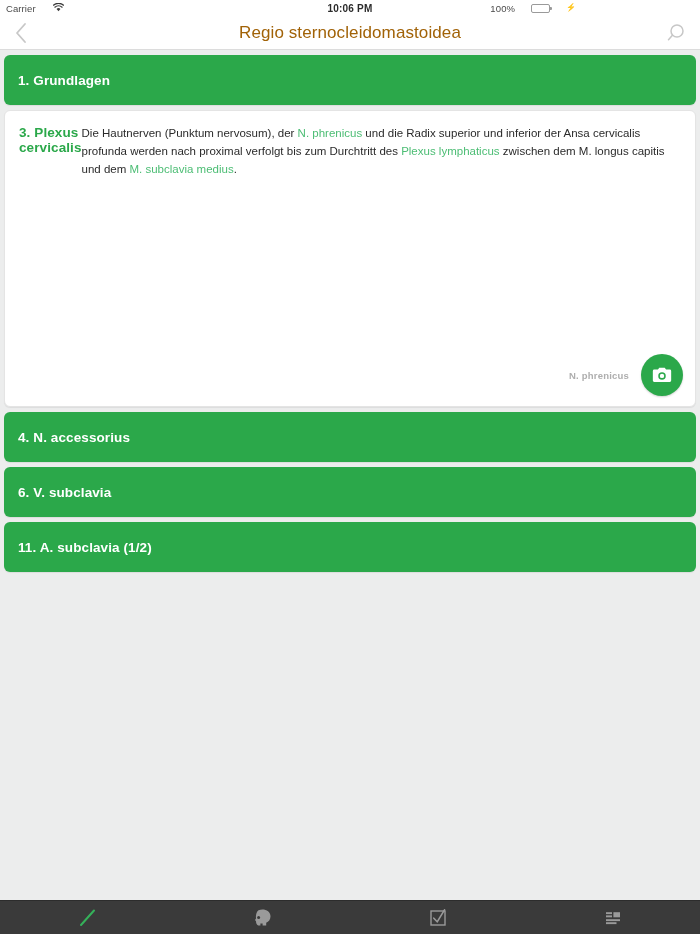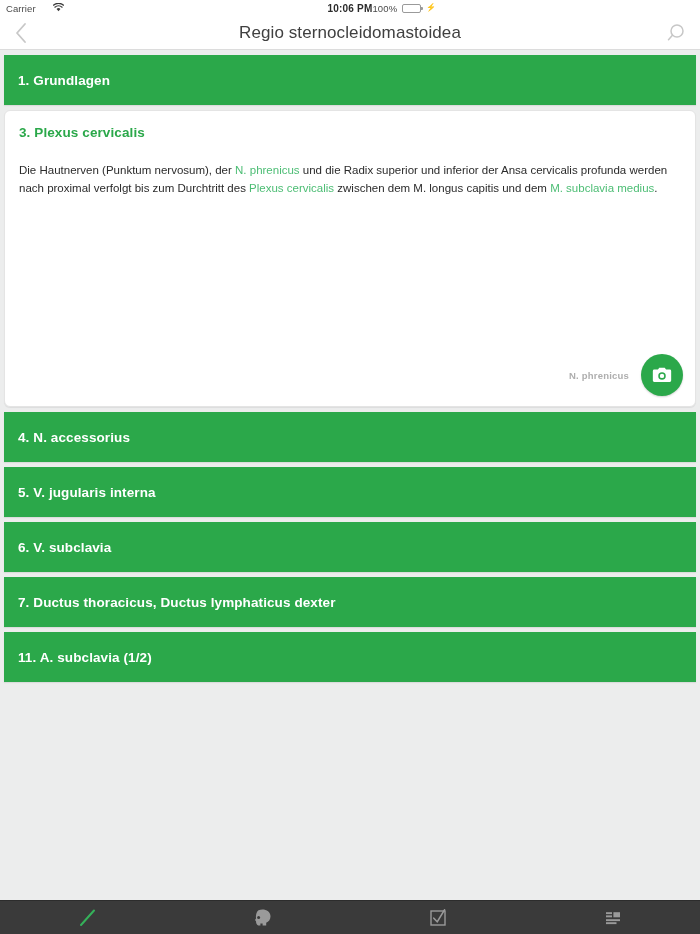--- a/index.html
+++ b/index.html
@@ -49,22 +49,22 @@
     flex: 0 0 auto;
     font-weight: 600;
     font-size: 10px;
     color: #2b2b2b;
     letter-spacing: 0.2px;
   }
   .status-right {
     flex: 1 1 0;
     display: flex;
     align-items: center;
-    justify-content: flex-start;
-    gap: 5px;
+    justify-content: center;
+    gap: 16px;
     min-width: 0;
   }
   .carrier-label { font-size: 9.5px; color: #4a4a4a; }
   .wifi-icon { display: block; }
   .battery-pct { font-size: 9.5px; color: #4a4a4a; }
   .battery {
     position: relative;
     width: 19px;
     height: 9px;
     border: 1px solid #9a9a9a;
@@ -106,21 +106,21 @@
     display: flex;
     align-items: center;
     justify-content: flex-start;
     cursor: pointer;
   }
   .nav-title {
     position: absolute;
     left: 0; right: 0;
     text-align: center;
     font-size: 17px;
-    color: #404040;
+    color: #a16207;
     font-weight: 400;
     letter-spacing: 0.1px;
     pointer-events: none;
   }
   .nav-search {
     margin-left: auto;
     width: 26px;
     height: 26px;
     display: flex;
     align-items: center;
@@ -133,21 +133,21 @@
   .content {
     flex: 1 1 auto;
     background: #eceded;
     padding: 5px 4px 0 4px;
     overflow: hidden;
     position: relative;
   }
 
   .row {
     background: #2ba84a;
-    border-radius: 0;
+    border-radius: 6px;
     height: 50px;
     margin-bottom: 5px;
     display: flex;
     align-items: center;
     padding: 0 14px;
     color: #ffffff;
     font-size: 13.5px;
     font-weight: bold;
     letter-spacing: 0.1px;
     cursor: pointer;
@@ -155,21 +155,21 @@
   }
 
   
   .card {
     background: #ffffff;
     border-radius: 6px;
     margin-bottom: 5px;
     padding: 14px 14px 0 14px;
     height: 297px;
     display: flex;
-    flex-direction: column;
+    flex-direction: row;
     position: relative;
     box-shadow: 0 1px 1px rgba(0,0,0,0.07);
     border: 1px solid #e4e4e4;
     cursor: pointer;
   }
   .card-title {
     color: #2ba84a;
     font-size: 13.5px;
     font-weight: bold;
     letter-spacing: 0.1px;
@@ -273,45 +273,39 @@
   <div class="content">
 
     <div class="row">
       <span>1. Grundlagen</span>
     </div>
 
 
     <div class="card">
       <div class="card-title">3. Plexus cervicalis</div>
       <div class="card-body">
-        <span>Die Hautnerven (Punktum nervosum), der </span><span class="anat-link">N. phrenicus</span><span> und die Radix superior und inferior der Ansa cervicalis profunda werden nach proximal verfolgt bis zum Durchtritt des </span><span class="anat-link">Plexus cervicalis</span><span> zwischen dem M. longus capitis und dem </span><span class="anat-link">M. subclavia medius</span><span>.</span>
+        <span>Die Hautnerven (Punktum nervosum), der </span><span class="anat-link">N. phrenicus</span><span> und die Radix superior und inferior der Ansa cervicalis profunda werden nach proximal verfolgt bis zum Durchtritt des </span><span class="anat-link">Plexus lymphaticus</span><span> zwischen dem M. longus capitis und dem </span><span class="anat-link">M. subclavia medius</span><span>.</span>
       </div>
       <div class="card-footer">
         <span class="footer-caption">N. phrenicus</span>
         <span class="camera-btn">
           <svg width="22" height="22" viewBox="0 0 24 24">
             <path d="M9 4 L15 4 L16.4 6 L20.5 6 A1.5 1.5 0 0 1 22 7.5 L22 18 A1.5 1.5 0 0 1 20.5 19.5 L3.5 19.5 A1.5 1.5 0 0 1 2 18 L2 7.5 A1.5 1.5 0 0 1 3.5 6 L7.6 6 Z" fill="#ffffff"></path>
             <circle cx="12" cy="13" r="4.1" fill="#2ba84a"></circle>
             <circle cx="12" cy="13" r="2.4" fill="#ffffff"></circle>
           </svg>
         </span>
       </div>
     </div>
 
     <div class="row">
       <span>4. N. accessorius</span>
     </div>
     <div class="row">
-      <span>5. V. jugularis interna</span>
-    </div>
-    <div class="row">
       <span>6. V. subclavia</span>
-    </div>
-    <div class="row">
-      <span>7. Ductus thoracicus, Ductus lymphaticus dexter</span>
     </div>
     <div class="row">
       <span>11. A. subclavia (1/2)</span>
     </div>
 
   </div>
 
   <div class="tab-bar">
 
     <div class="tab">

